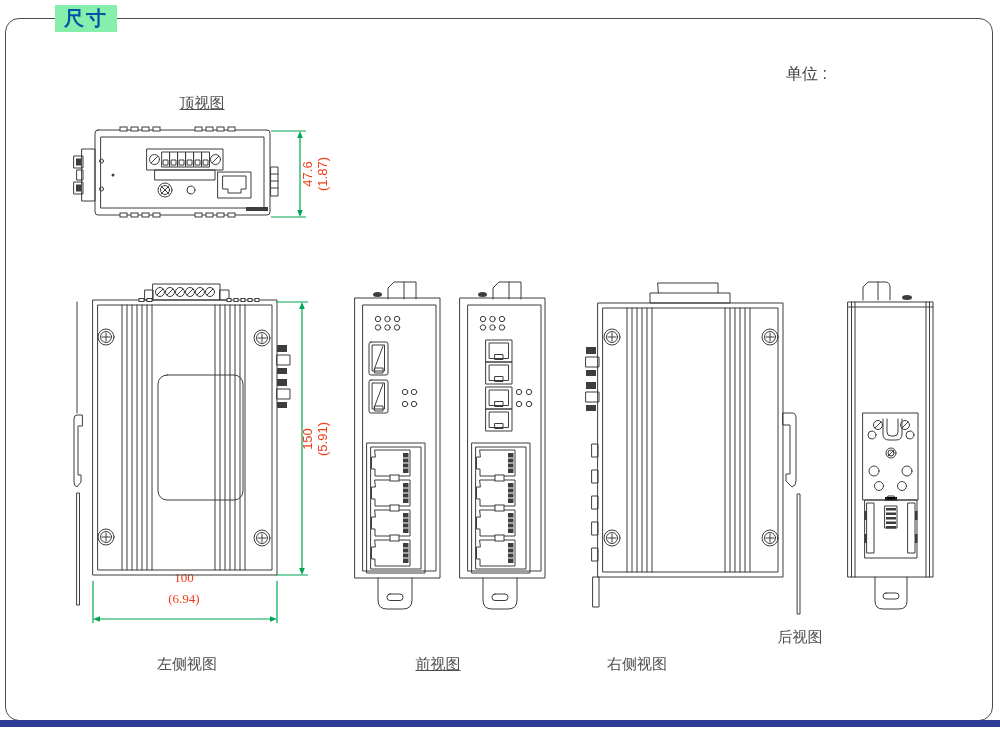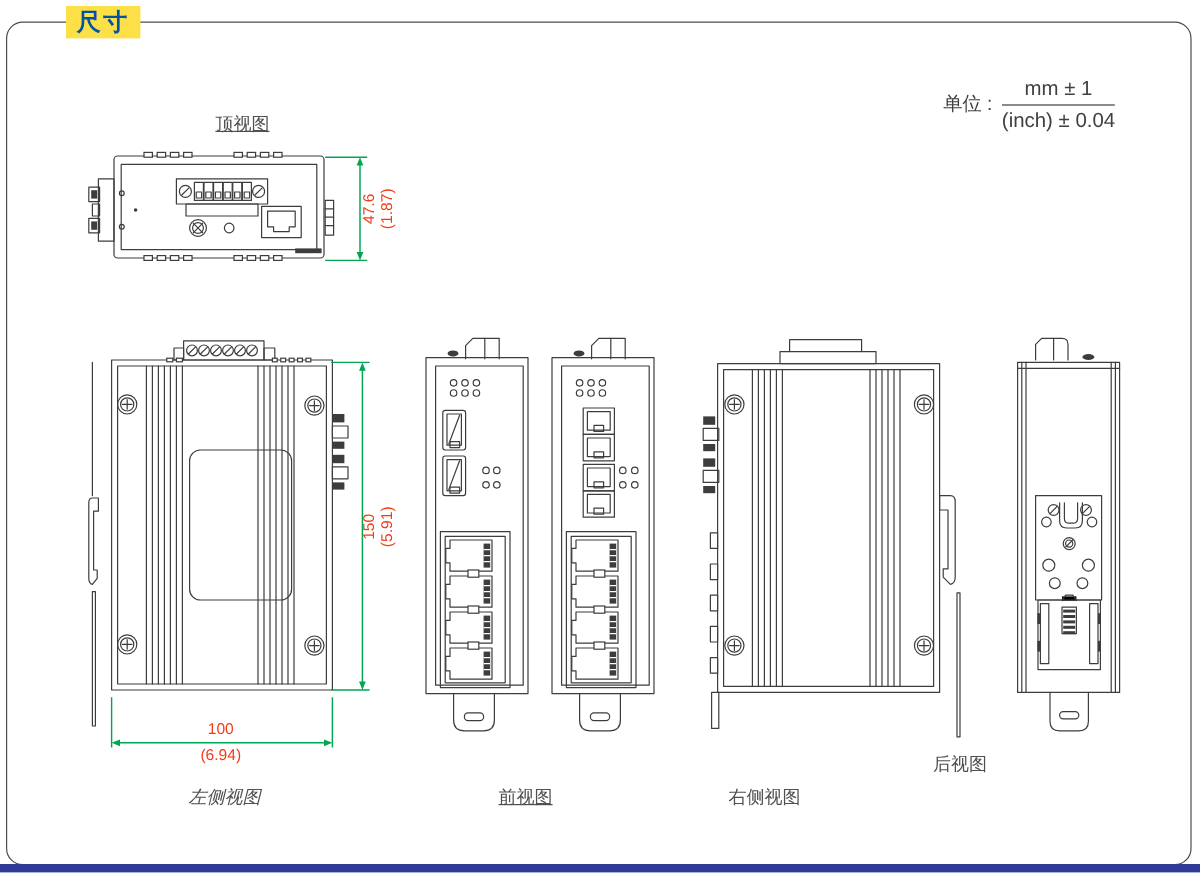--- a/index.html
+++ b/index.html
@@ -5,21 +5,21 @@
   :root{
     --accent:#0054a6; --dim-line:#00a651; --dim-text:#f43b19;
     --line:#3d3d3f; --label-text:#4f4f51; --footer-bar:#2d3a96; --frame-border:#4c4c4e;
   }
   html,body{margin:0;padding:0;background:#fff;}
   body{width:1000px;height:733px;position:relative;overflow:hidden;
        font-family:"Liberation Sans","DejaVu Sans",sans-serif;color:var(--label-text);}
   .abs{position:absolute;}
   .frame{left:5px;top:18px;width:986px;height:701px;border:1.6px solid var(--frame-border);border-radius:14px;}
   .page-title{left:55px;top:5px;font-size:20px;font-weight:bold;letter-spacing:2px;
-              color:var(--accent);background:#fde047;padding:0 9px;z-index:3;}
+              color:var(--accent);background:#86efac;padding:0 9px;z-index:3;}
   .footer-bar{left:0;top:720px;width:1000px;height:7px;background:var(--footer-bar);z-index:2;}
   .units{left:786px;top:64px;display:flex;align-items:center;gap:8px;color:#404040;}
   .units .u-label{font-size:16px;}
   .frac{text-align:center;font-size:17px;}
   .frac .num{padding:0 12px 3px;border-bottom:1.5px solid #414042;}
   .frac .den{padding-top:3px;}
   .view-label{position:absolute;font-size:15px;color:var(--label-text);text-align:center;width:120px;}
   .dim-v{position:absolute;width:90px;height:32px;display:flex;flex-direction:column;align-items:center;
          justify-content:center;transform:rotate(-90deg);color:var(--dim-text);font-size:13px;line-height:1.15;}
   .dim-v span{display:block;}
@@ -36,41 +36,37 @@
 </style>
 </head>
 <body>
 
 <div class="abs frame"></div>
 <div class="abs page-title">尺寸</div>
 <div class="abs footer-bar"></div>
 
 <div class="abs units">
   <span class="u-label">单位 :</span>
-  <div class="frac">
-    <div class="num">mm ± 1</div>
-    <div class="den">(inch) ± 0.04</div>
-  </div>
 </div>
 
 <div class="view-label" style="left:142px;top:94px;text-decoration:underline;">顶视图</div>
-<div class="view-label" style="left:127px;top:655px;font-style:italic;">左侧视图</div>
+<div class="view-label" style="left:127px;top:655px;">左侧视图</div>
 <div class="view-label" style="left:378px;top:655px;text-decoration:underline;">前视图</div>
 <div class="view-label" style="left:577px;top:655px;">右侧视图</div>
 <div class="view-label" style="left:740px;top:628px;">后视图</div>
 
 <div class="dim-v" style="left:271px;top:158px;">
   <span>47.6</span>
   <span>(1.87)</span>
 </div>
 <div class="dim-v" style="left:271px;top:423px;">
   <span>150</span>
   <span>(5.91)</span>
 </div>
-<div class="dim-h" style="left:134px;top:601px;">
+<div class="dim-h" style="left:134px;top:571px;font-family:Liberation Serif, serif;">
   <span>100</span>
   <span class="second">(6.94)</span>
 </div>
 
 <svg width="1000" height="733" style="left:0;top:0;z-index:1;pointer-events:none;">
   <g>
     <path class="g" d="M271,131 H306 M271,217 H306 M300,136 V212"></path>
     <polygon class="gf" points="300,131 297.2,138 302.8,138"></polygon>
     <polygon class="gf" points="300,217 297.2,210 302.8,210"></polygon>
   </g>

